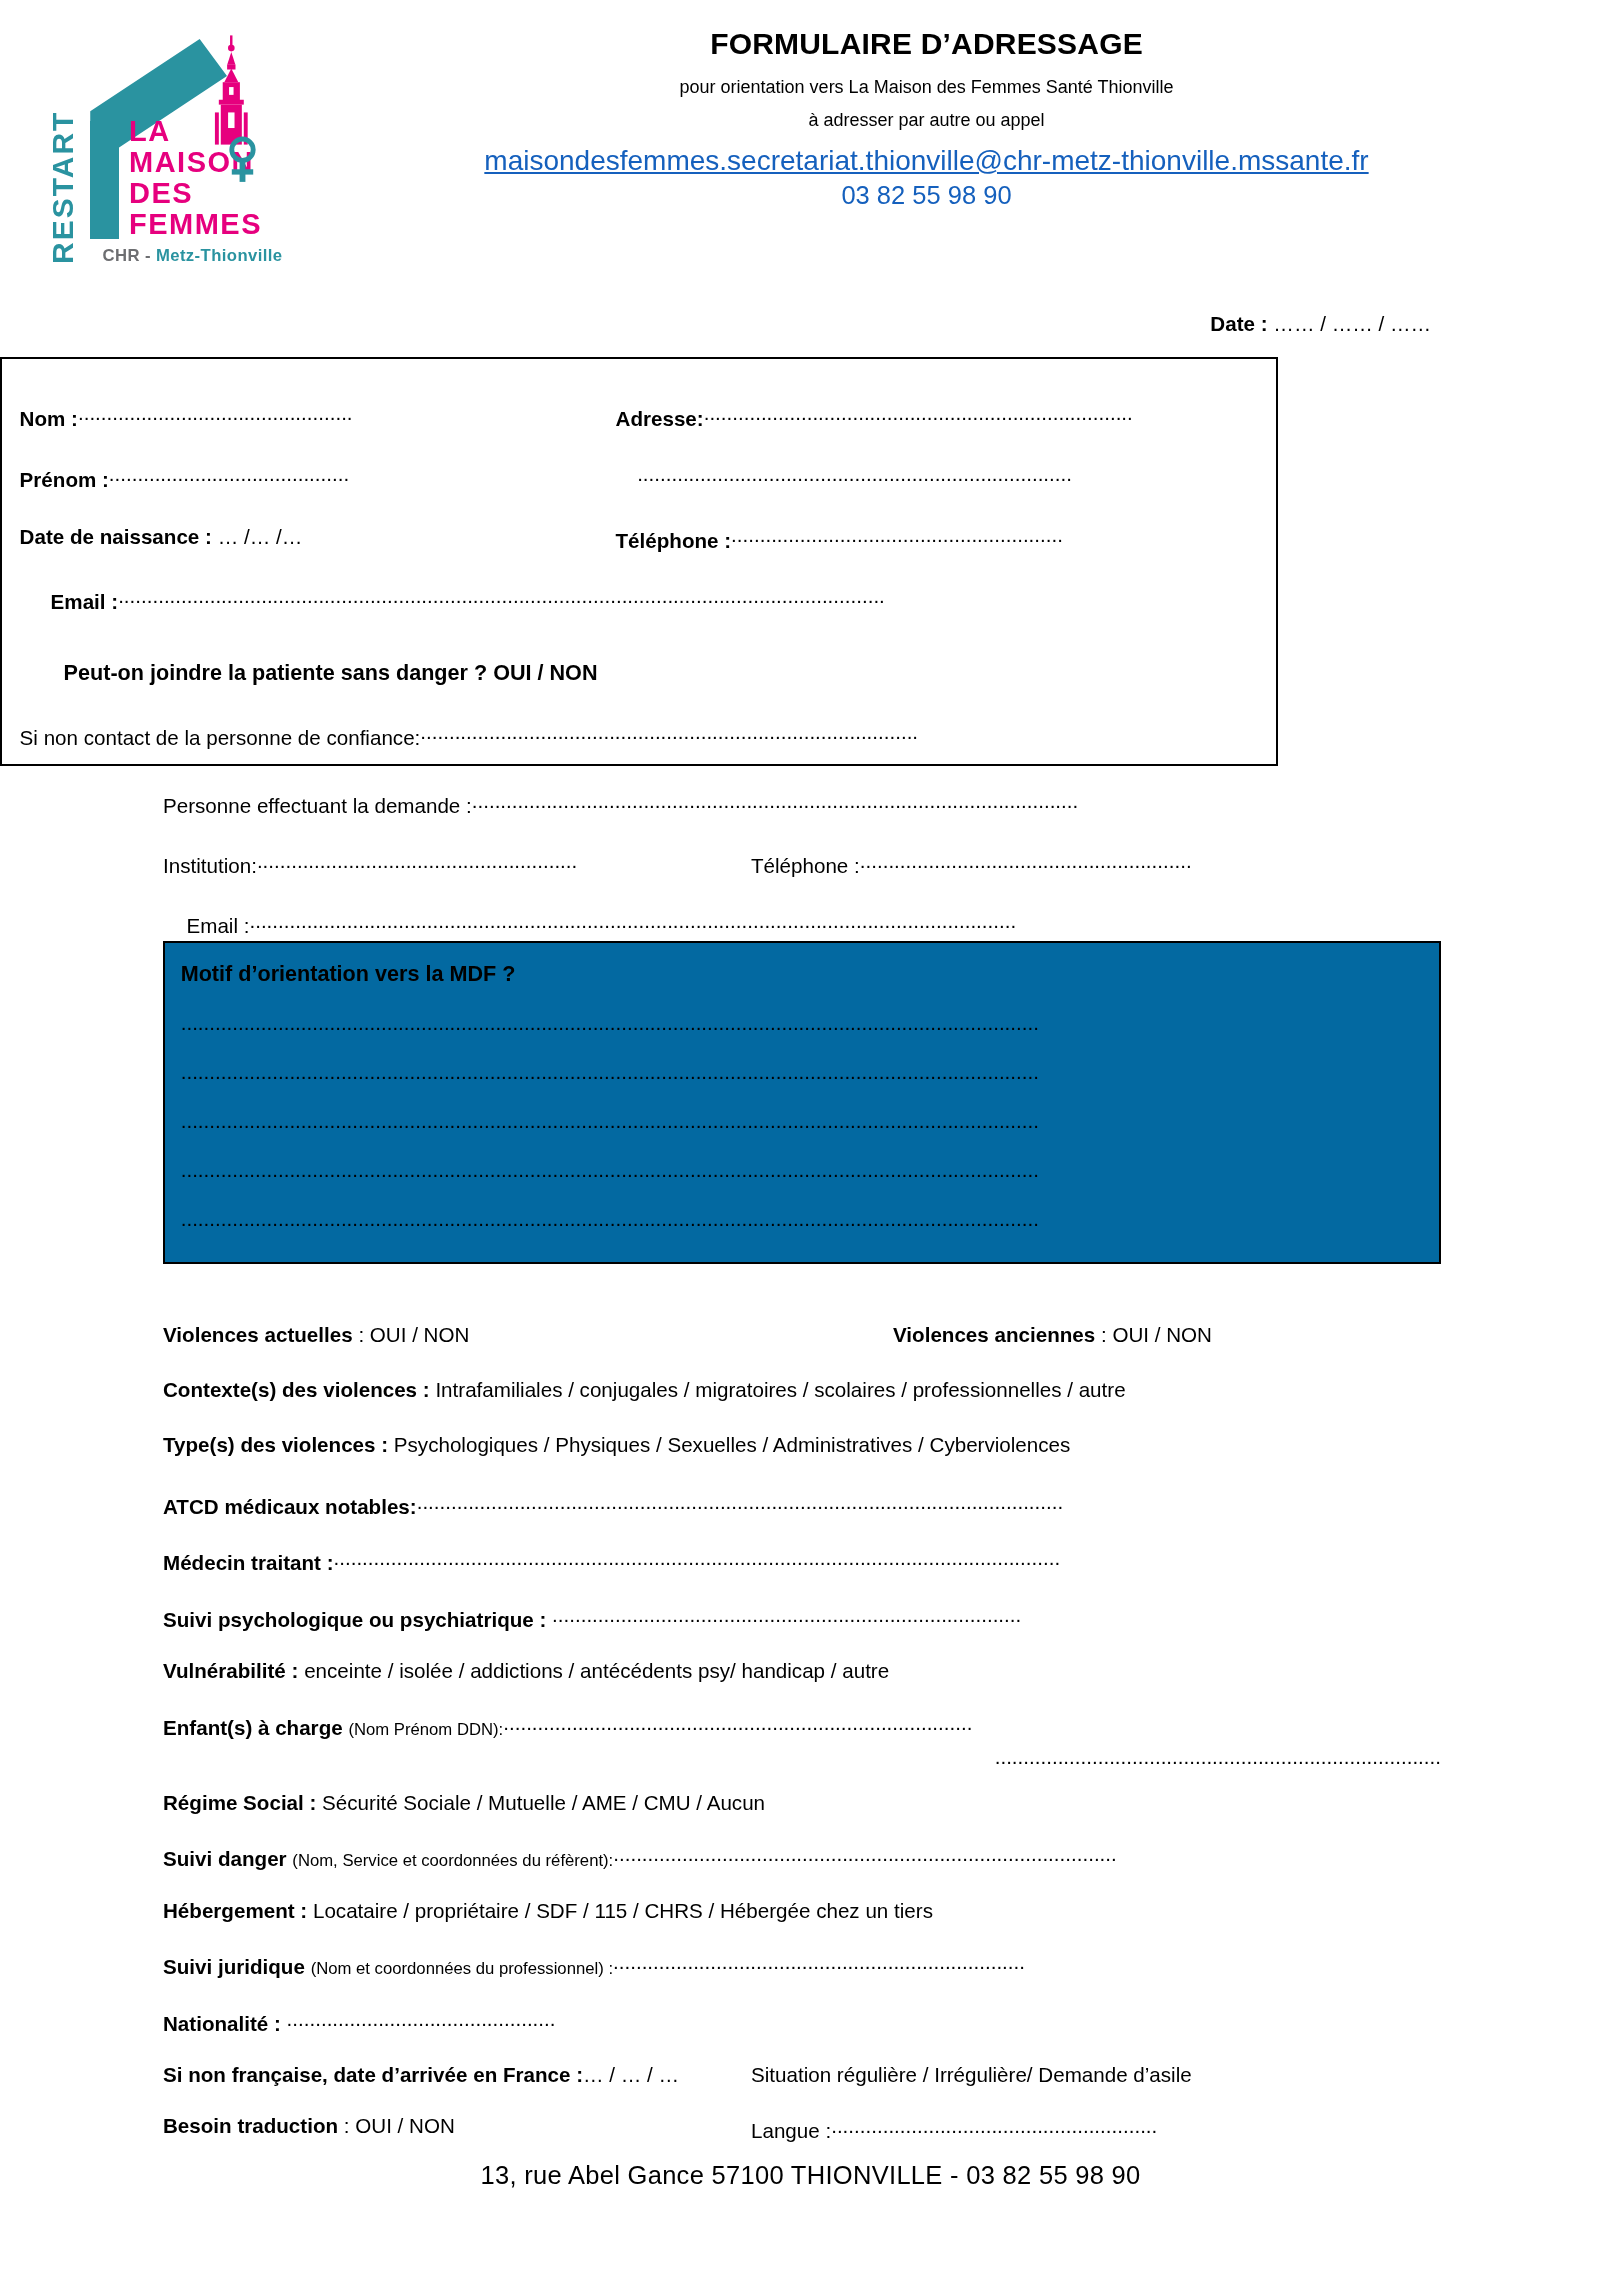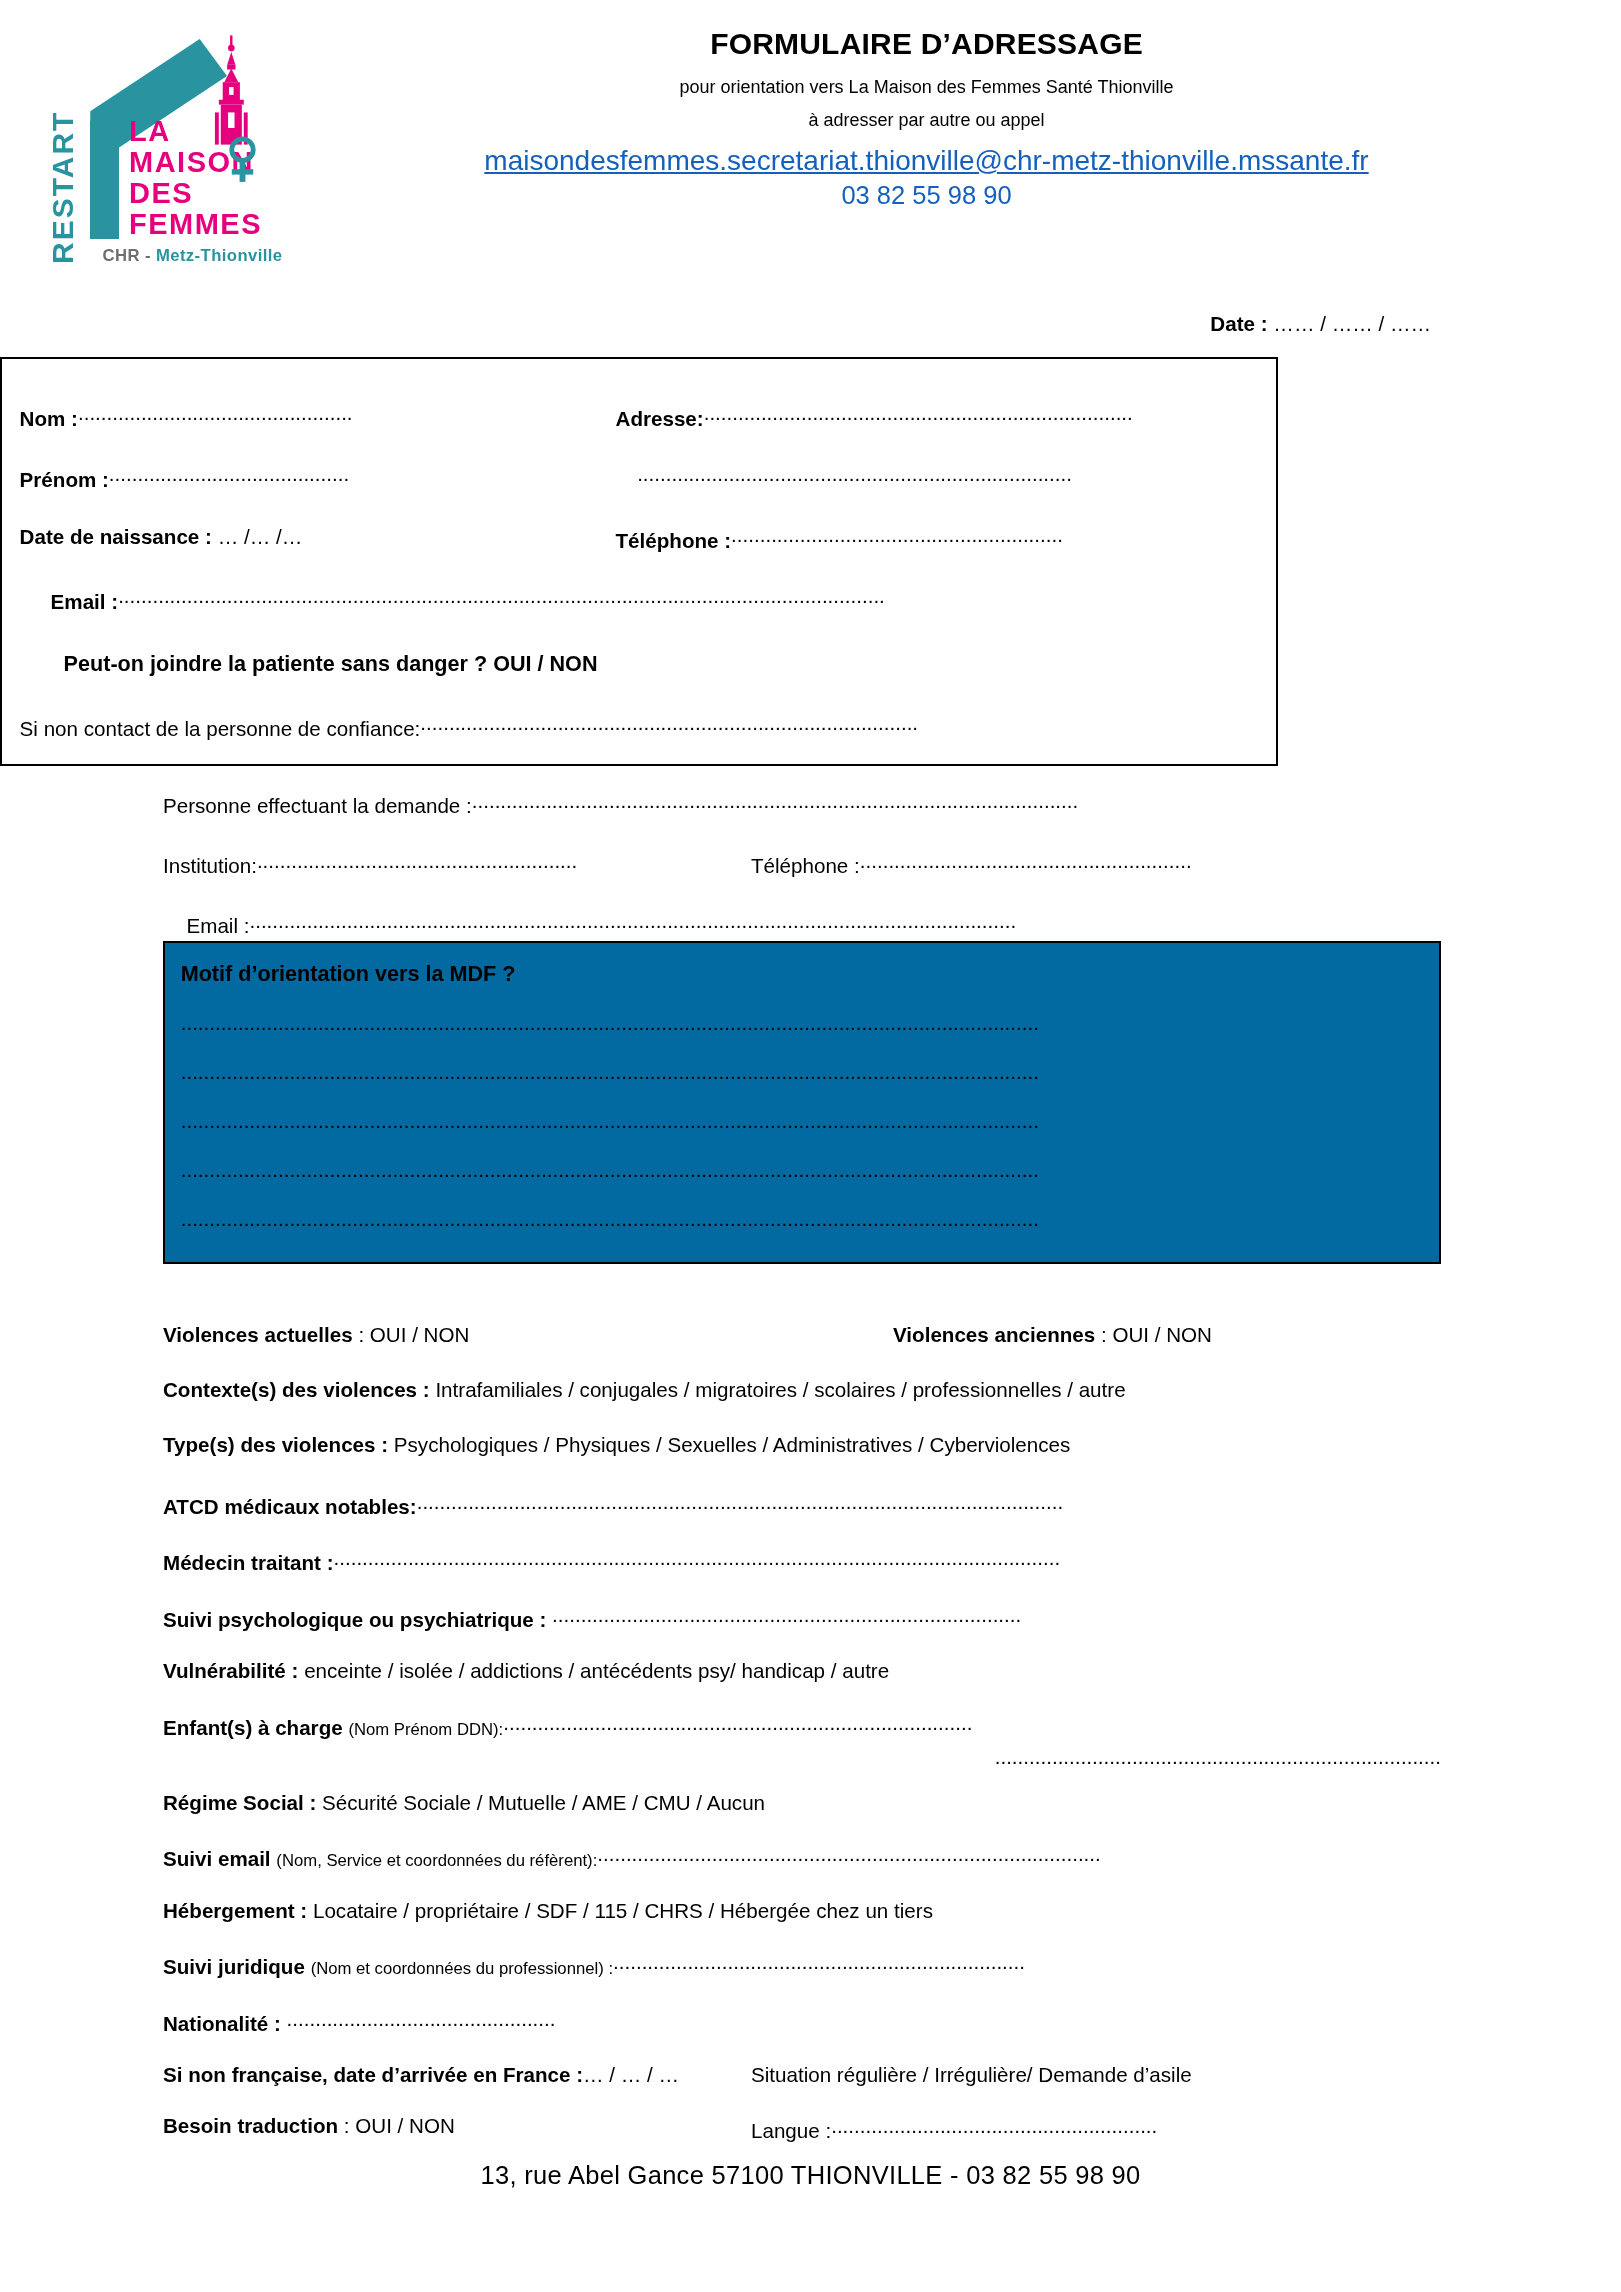--- a/index.html
+++ b/index.html
@@ -302,21 +302,21 @@
         <b>Téléphone :</b><span class="dots">..........................................................</span>
       </div>
     </div>
 
     <div class="row lh1">
       <div class="fld" style="padding-left:31px;width:1215px;">
         <b>Email :</b><span class="dots">......................................................................................................................................</span>
       </div>
     </div>
 
-    <div class="strong-q" style="margin-top:22px;margin-bottom:33px;padding-left:44px;">Peut-on joindre la patiente sans danger ?  OUI / NON</div>
+    <div class="strong-q" style="margin-top:31px;margin-bottom:33px;padding-left:44px;">Peut-on joindre la patiente sans danger ?  OUI / NON</div>
 
     <div class="fld">
       <span>Si non contact de la personne de confiance:</span><span class="dots">.......................................................................................</span>
     </div>
   </div>
 
   <div class="content">
     <div class="mid-block">
 
       <div class="mrow">
@@ -389,21 +389,21 @@
         <span class="small">(Nom Prénom DDN):</span><span class="dots">..................................................................................</span>
       </div>
       <div class="cont-dots">..............................................................................</div>
 
       <div class="drow">
         <b>Régime Social :</b>
         <span>Sécurité Sociale / Mutuelle / AME / CMU / Aucun</span>
       </div>
 
       <div class="drow">
-        <b>Suivi email</b>
+        <b>Suivi danger</b>
         <span class="small">(Nom, Service et coordonnées du réfèrent):</span><span class="dots">........................................................................................</span>
       </div>
 
       <div class="drow">
         <b>Hébergement :</b>
         <span>Locataire / propriétaire / SDF / 115 / CHRS / Hébergée chez un tiers</span>
       </div>
 
       <div class="drow">
         <b>Suivi juridique</b>

